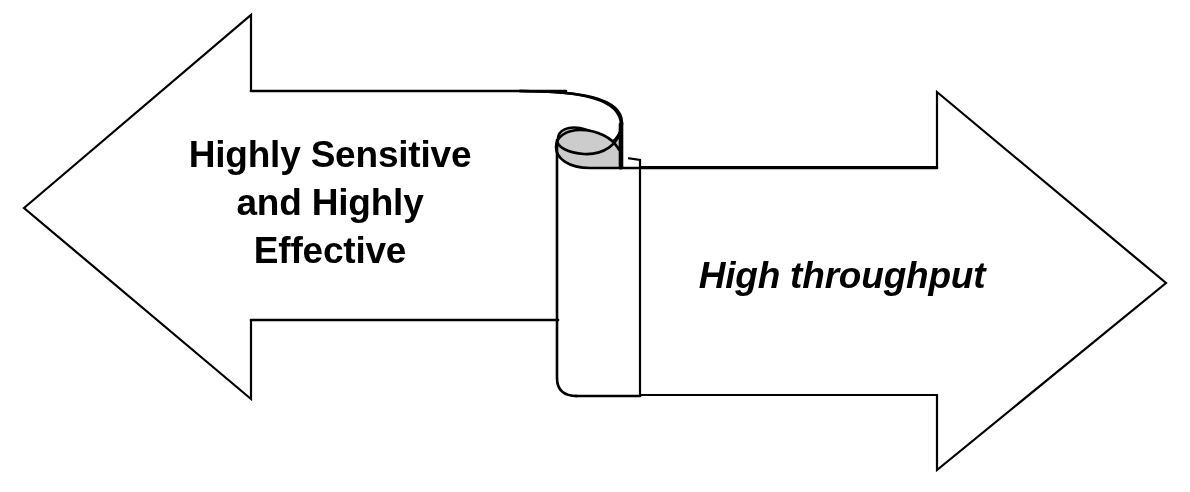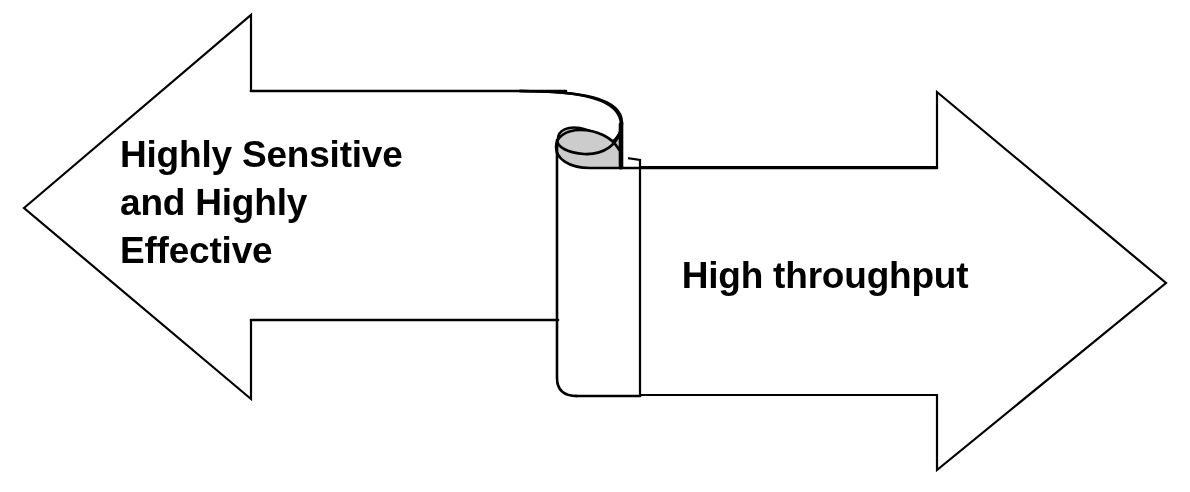--- a/index.html
+++ b/index.html
@@ -46,38 +46,40 @@
     stroke: #000000;
     stroke-width: 2.6;
     stroke-linejoin: round;
     stroke-linecap: round;
   }
   .label-text {
     position: absolute;
     font-family: "Liberation Sans", sans-serif;
     font-weight: bold;
     color: #000000;
+    text-align: center;
     white-space: pre-line;
     line-height: 48px;
     letter-spacing: -0.2px;
     user-select: none;
   }
   #label-left {
     left: 120px;
     top: 131px;
     width: 420px;
     font-size: 37px;
   }
   #label-right {
-    left: 630px;
+    left: 647px;
     top: 253px;
     width: 390px;
     font-size: 37px;
     line-height: 46px;
     text-align: center;
+    font-style: italic;
   }
 </style>
 </head>
 <body>
 
 <div id="diagram-root">
 
   <svg id="diagram-svg" viewBox="0 0 1190 492" xmlns="http://www.w3.org/2000/svg">
 
     <path class="shape-outline" d="M 24 208

